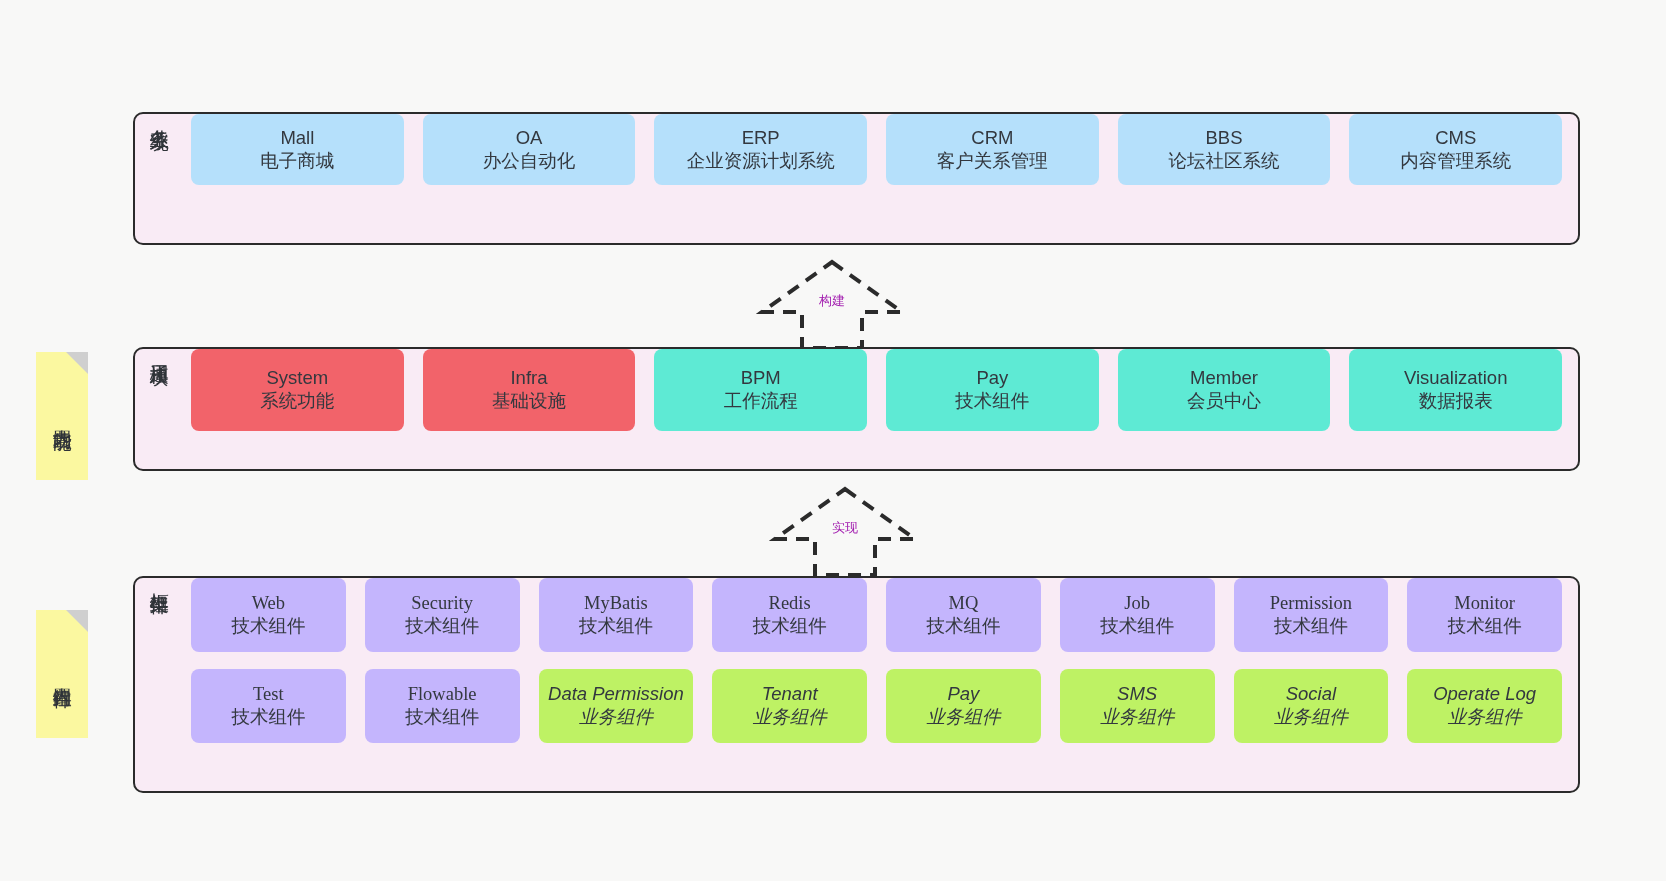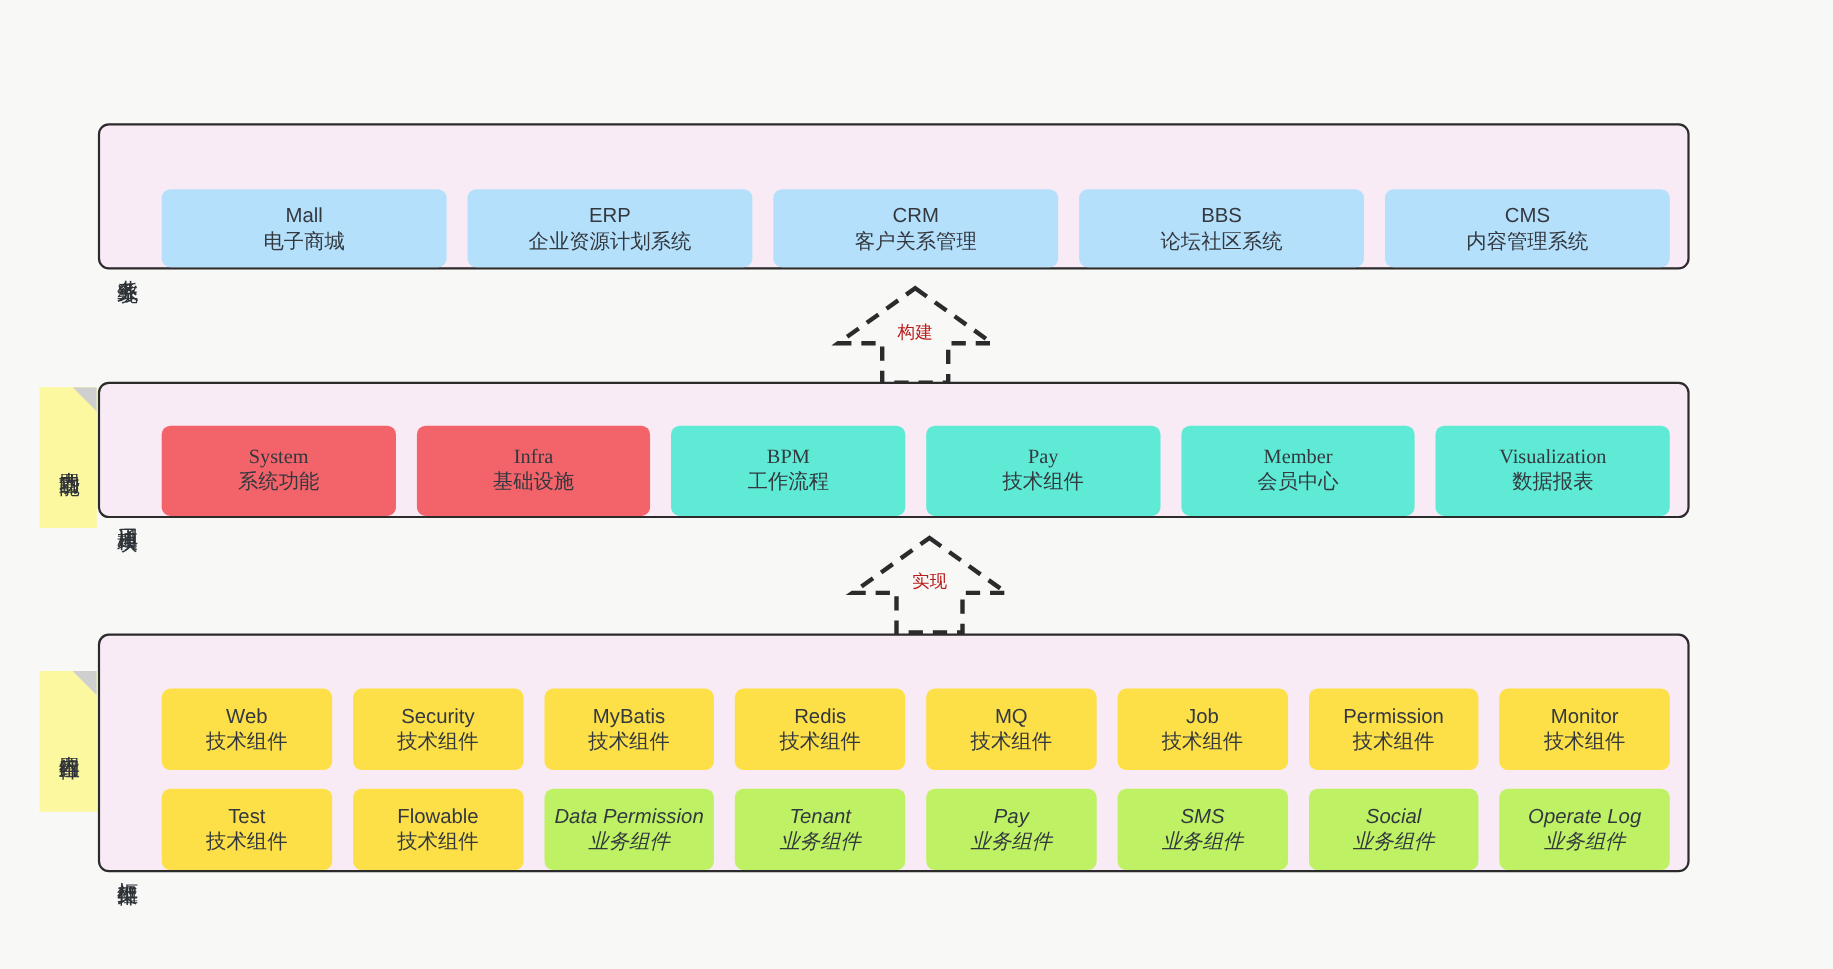--- a/index.html
+++ b/index.html
@@ -14,21 +14,22 @@
   .canvas{position:absolute;inset:0;}
 
   
   .layer{
     position:absolute;
     box-sizing:border-box;
     background:#f9ebf5;
     border:2px solid #2b2b2b;
     border-radius:10px;
     display:flex;
-    align-items:flex-end;
+    align-items:flex-start;
+    margin-left:44px;
   }
   .layer-title{
     width:48px;
     flex:0 0 48px;
     display:flex;align-items:center;justify-content:center;
     font-size:19px;
     line-height:1.18;
     letter-spacing:1px;
     writing-mode:vertical-rl;
     text-orientation:upright;
@@ -62,26 +63,26 @@
     padding:4px 6px;
     box-sizing:border-box;
   }
   .cell .en{display:block;}
   .cell .cn{display:block;}
 
   
   .c-blue{background:#b5e0fb;}
   .c-red{background:#f2636a;}
   .c-pink{background:#5eead4;}
-  .c-green{background:#fde047;}
+  .c-green{background:#c4b5fd;font-family:Liberation Serif, serif;}
   .c-greenlight{background:#bef264;font-style:italic;}
 
   
   .layer-1 .cell{height:71px;}
-  .layer-2 .cell{height:82px;font-family:Liberation Serif, serif;}
+  .layer-2 .cell{height:82px;}
   .layer-3 .cell{height:74px;}
 
   
   .note{
     position:absolute;
     box-sizing:border-box;
     background:#fbf8a0;
     display:flex;
     align-items:center;
     justify-content:center;
@@ -105,38 +106,42 @@
   .arrow{
     position:absolute;
     width:150px;height:92px;
   }
   .arrow svg{display:block;overflow:visible;}
   .arrow-label{
     position:absolute;
     left:50%;
     transform:translateX(-50%);
     top:34px;
-    font-size:16px;
-    color:#b91c1c;
+    font-size:13px;
+    color:#a21caf;
     background:transparent;
     white-space:nowrap;
   }
 </style>
 </head>
 <body>
 
 <div class="canvas">
 
   <div class="layer layer-1" style="left:89px;top:112px;width:1447px;height:133px;">
     <div class="layer-title">业务系统</div>
     <div class="layer-body">
       <div class="row">
         <div class="cell c-blue">
           <span class="en">Mall</span>
           <span class="cn">电子商城</span>
+        </div>
+        <div class="cell c-blue">
+          <span class="en">OA</span>
+          <span class="cn">办公自动化</span>
         </div>
         <div class="cell c-blue">
           <span class="en">ERP</span>
           <span class="cn">企业资源计划系统</span>
         </div>
         <div class="cell c-blue">
           <span class="en">CRM</span>
           <span class="cn">客户关系管理</span>
         </div>
         <div class="cell c-blue">

